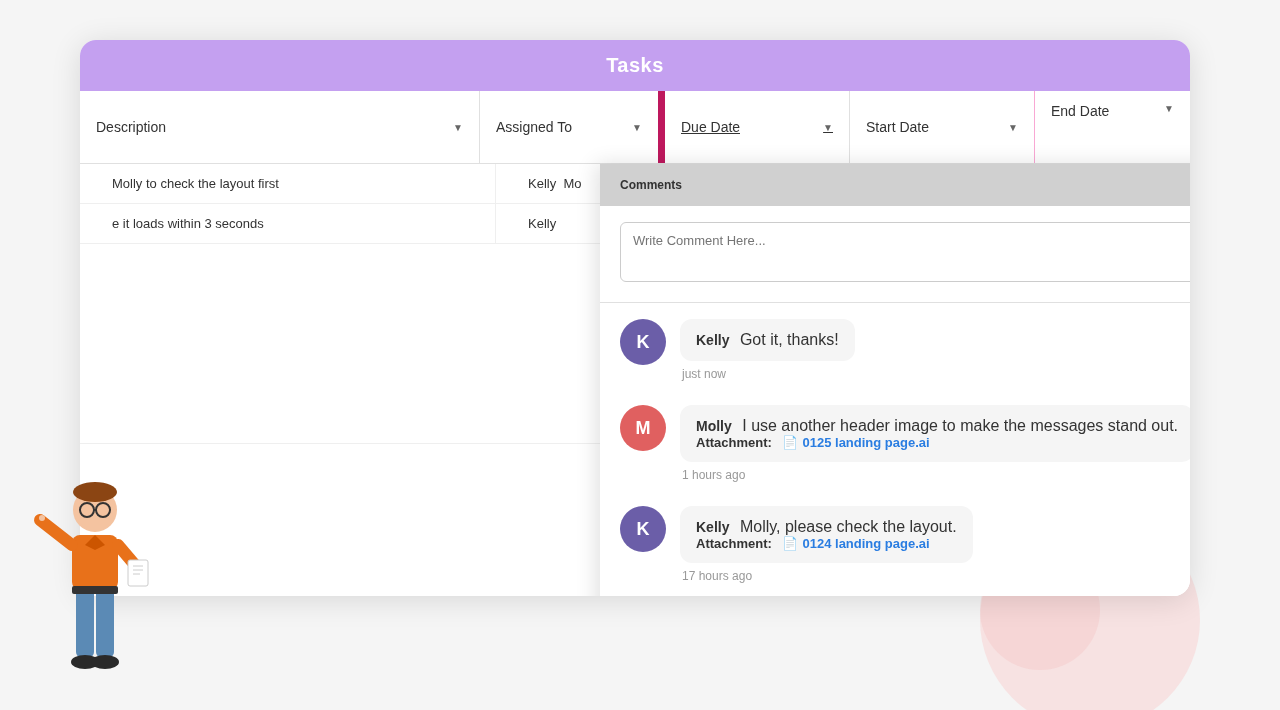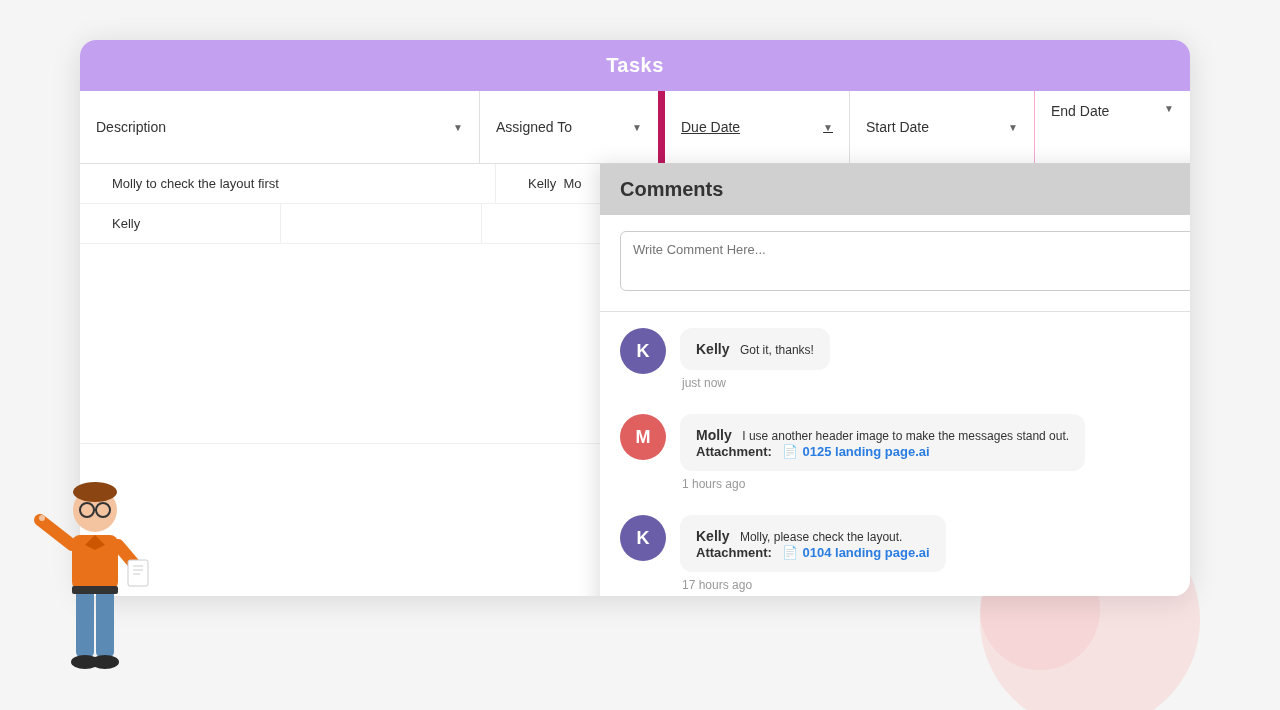--- a/index.html
+++ b/index.html
@@ -161,21 +161,21 @@
       background: white;
       box-shadow: -4px 0 20px rgba(0,0,0,0.12);
       display: flex;
       flex-direction: column;
       z-index: 10;
     }
 
     .comments-header {
       background: #d0d0d0;
       padding: 14px 20px;
-      font-size: 20px;
+      font-size: 12px;
       font-weight: 600;
       color: #333;
     }
 
     .comment-input-area {
       padding: 16px 20px;
       border-bottom: 1px solid #e0e0e0;
     }
 
     .comment-input {
@@ -234,21 +234,21 @@
     }
 
     .comment-author {
       font-weight: 700;
       font-size: 14px;
       color: #333;
       margin-right: 6px;
     }
 
     .comment-text {
-      font-size: 12px;
+      font-size: 16px;
       color: #333;
     }
 
     .comment-attachment {
       margin-top: 0;
       font-size: 13px;
     }
 
     .attachment-label {
       font-weight: 600;
@@ -331,20 +331,23 @@
       </div>
       <div class="cell cell-assigned">
         <span>Kelly&nbsp;&nbsp;Mo</span>
       </div>
       <div class="cell cell-due"></div>
       <div class="cell cell-start"></div>
       <div class="cell cell-end"></div>
     </div>
 
     <div class="table-row">
+      <div class="cell cell-description">
+        <span>e it loads within 3 seconds</span>
+      </div>
       <div class="cell cell-assigned">
         <span>Kelly</span>
       </div>
       <div class="cell cell-due"></div>
       <div class="cell cell-start"></div>
       <div class="cell cell-end"></div>
     </div>
 
     <div class="empty-row"></div>
 
@@ -401,21 +404,21 @@
             <span>K</span>
           </div>
           <div class="comment-content">
             <div class="comment-bubble">
               <span class="comment-author">Kelly</span>
               <span class="comment-text">Molly, please check the layout.</span>
               <div class="comment-attachment">
                 <span class="attachment-label">Attachment:</span>
                 &nbsp;
                 <span>📄</span>
-                <a class="attachment-link" href="#">0104 landing page.ai</a>
+                <a class="attachment-link" href="#">0124 landing page.ai</a>
               </div>
             </div>
             <div class="comment-time">17 hours ago</div>
           </div>
         </div>
 
       </div>
 
     </div>
 

